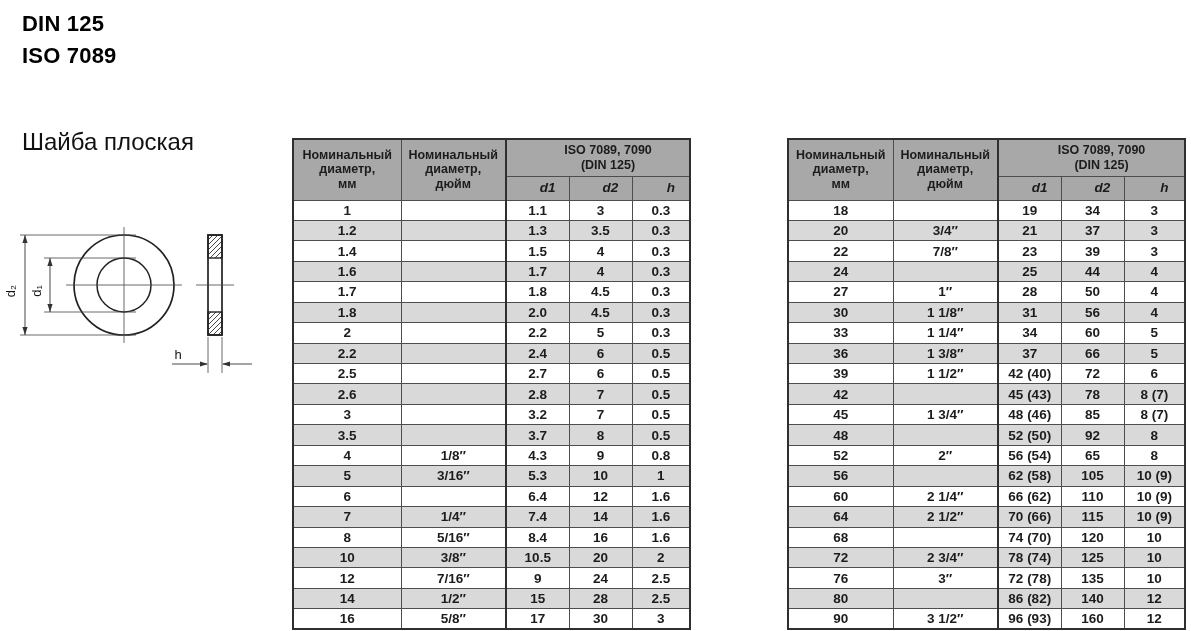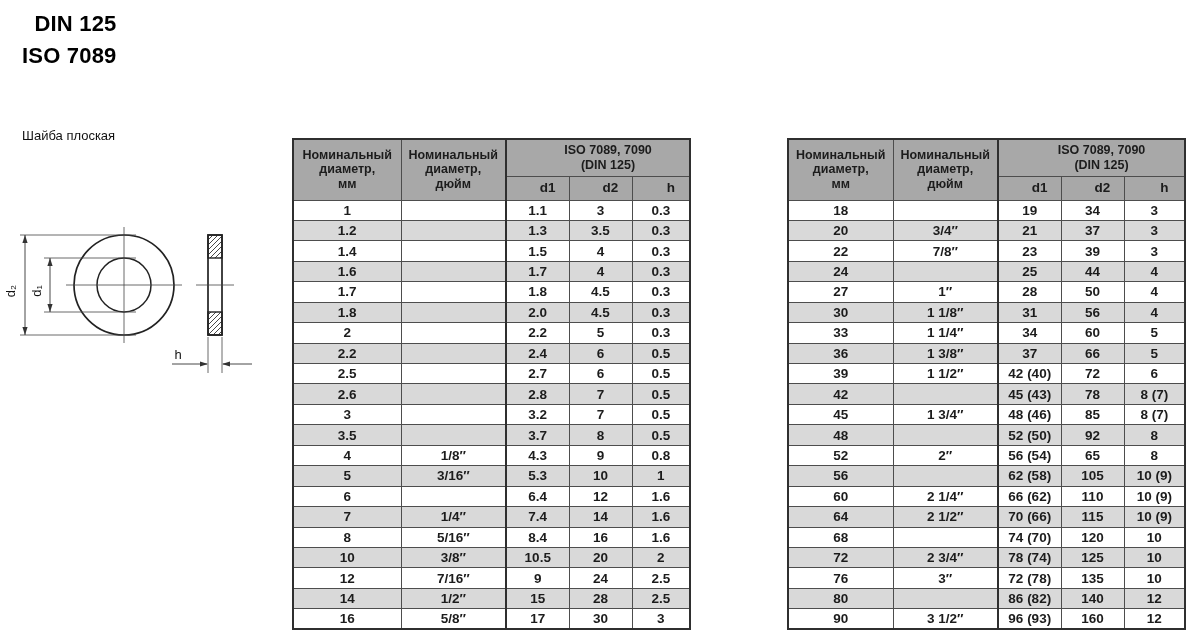--- a/index.html
+++ b/index.html
@@ -11,25 +11,24 @@
     position: relative;
     overflow: hidden;
   }
   .page { position: absolute; inset: 0; background: #fff; }
 
   
   .title-block { position: absolute; left: 22px; top: 8px; }
   .title-line {
     font-size: 22px; font-weight: bold; line-height: 32px; color: #000;
     letter-spacing: 0.2px;
-    text-align: right;
   }
   .subtitle {
     position: absolute; left: 22px; top: 128px;
-    font-size: 13px; font-weight: normal; color: #111;
+    font-size: 24px; font-weight: normal; color: #111;
   }
 
   
   .drawing { position: absolute; left: 0px; top: 213px; width: 262px; height: 175px; }
 
   
   .washer-table {
     position: absolute; top: 138px;
     border-collapse: collapse;
     table-layout: fixed;
@@ -48,21 +47,21 @@
   .washer-table th {
     background: #a8a8a8;
     color: #1c1c1c;
     font-size: 12.5px;
     font-weight: bold;
     line-height: 1.18;
     padding-left: 20px;
   }
   .washer-table th.col-head { height: 62px; padding: 2px 1px; margin-left: 35px; }
   .washer-table tr.iso-row th { height: 37px; }
-  .washer-table tr.sub-row th { height: 24px; font-size: 13.5px; }
+  .washer-table tr.sub-row th { height: 24px; font-size: 13.5px; font-style: italic; }
   .washer-table td {
     height: 20.45px;
     font-size: 13.5px;
     font-weight: 600;
     color: #1c1c1c;
     padding: 0 2px;
   }
   .washer-table tbody tr:nth-child(even) td { background: #d9d9d9; }
   .washer-table tbody tr:nth-child(odd) td { background: #ffffff; }
   

